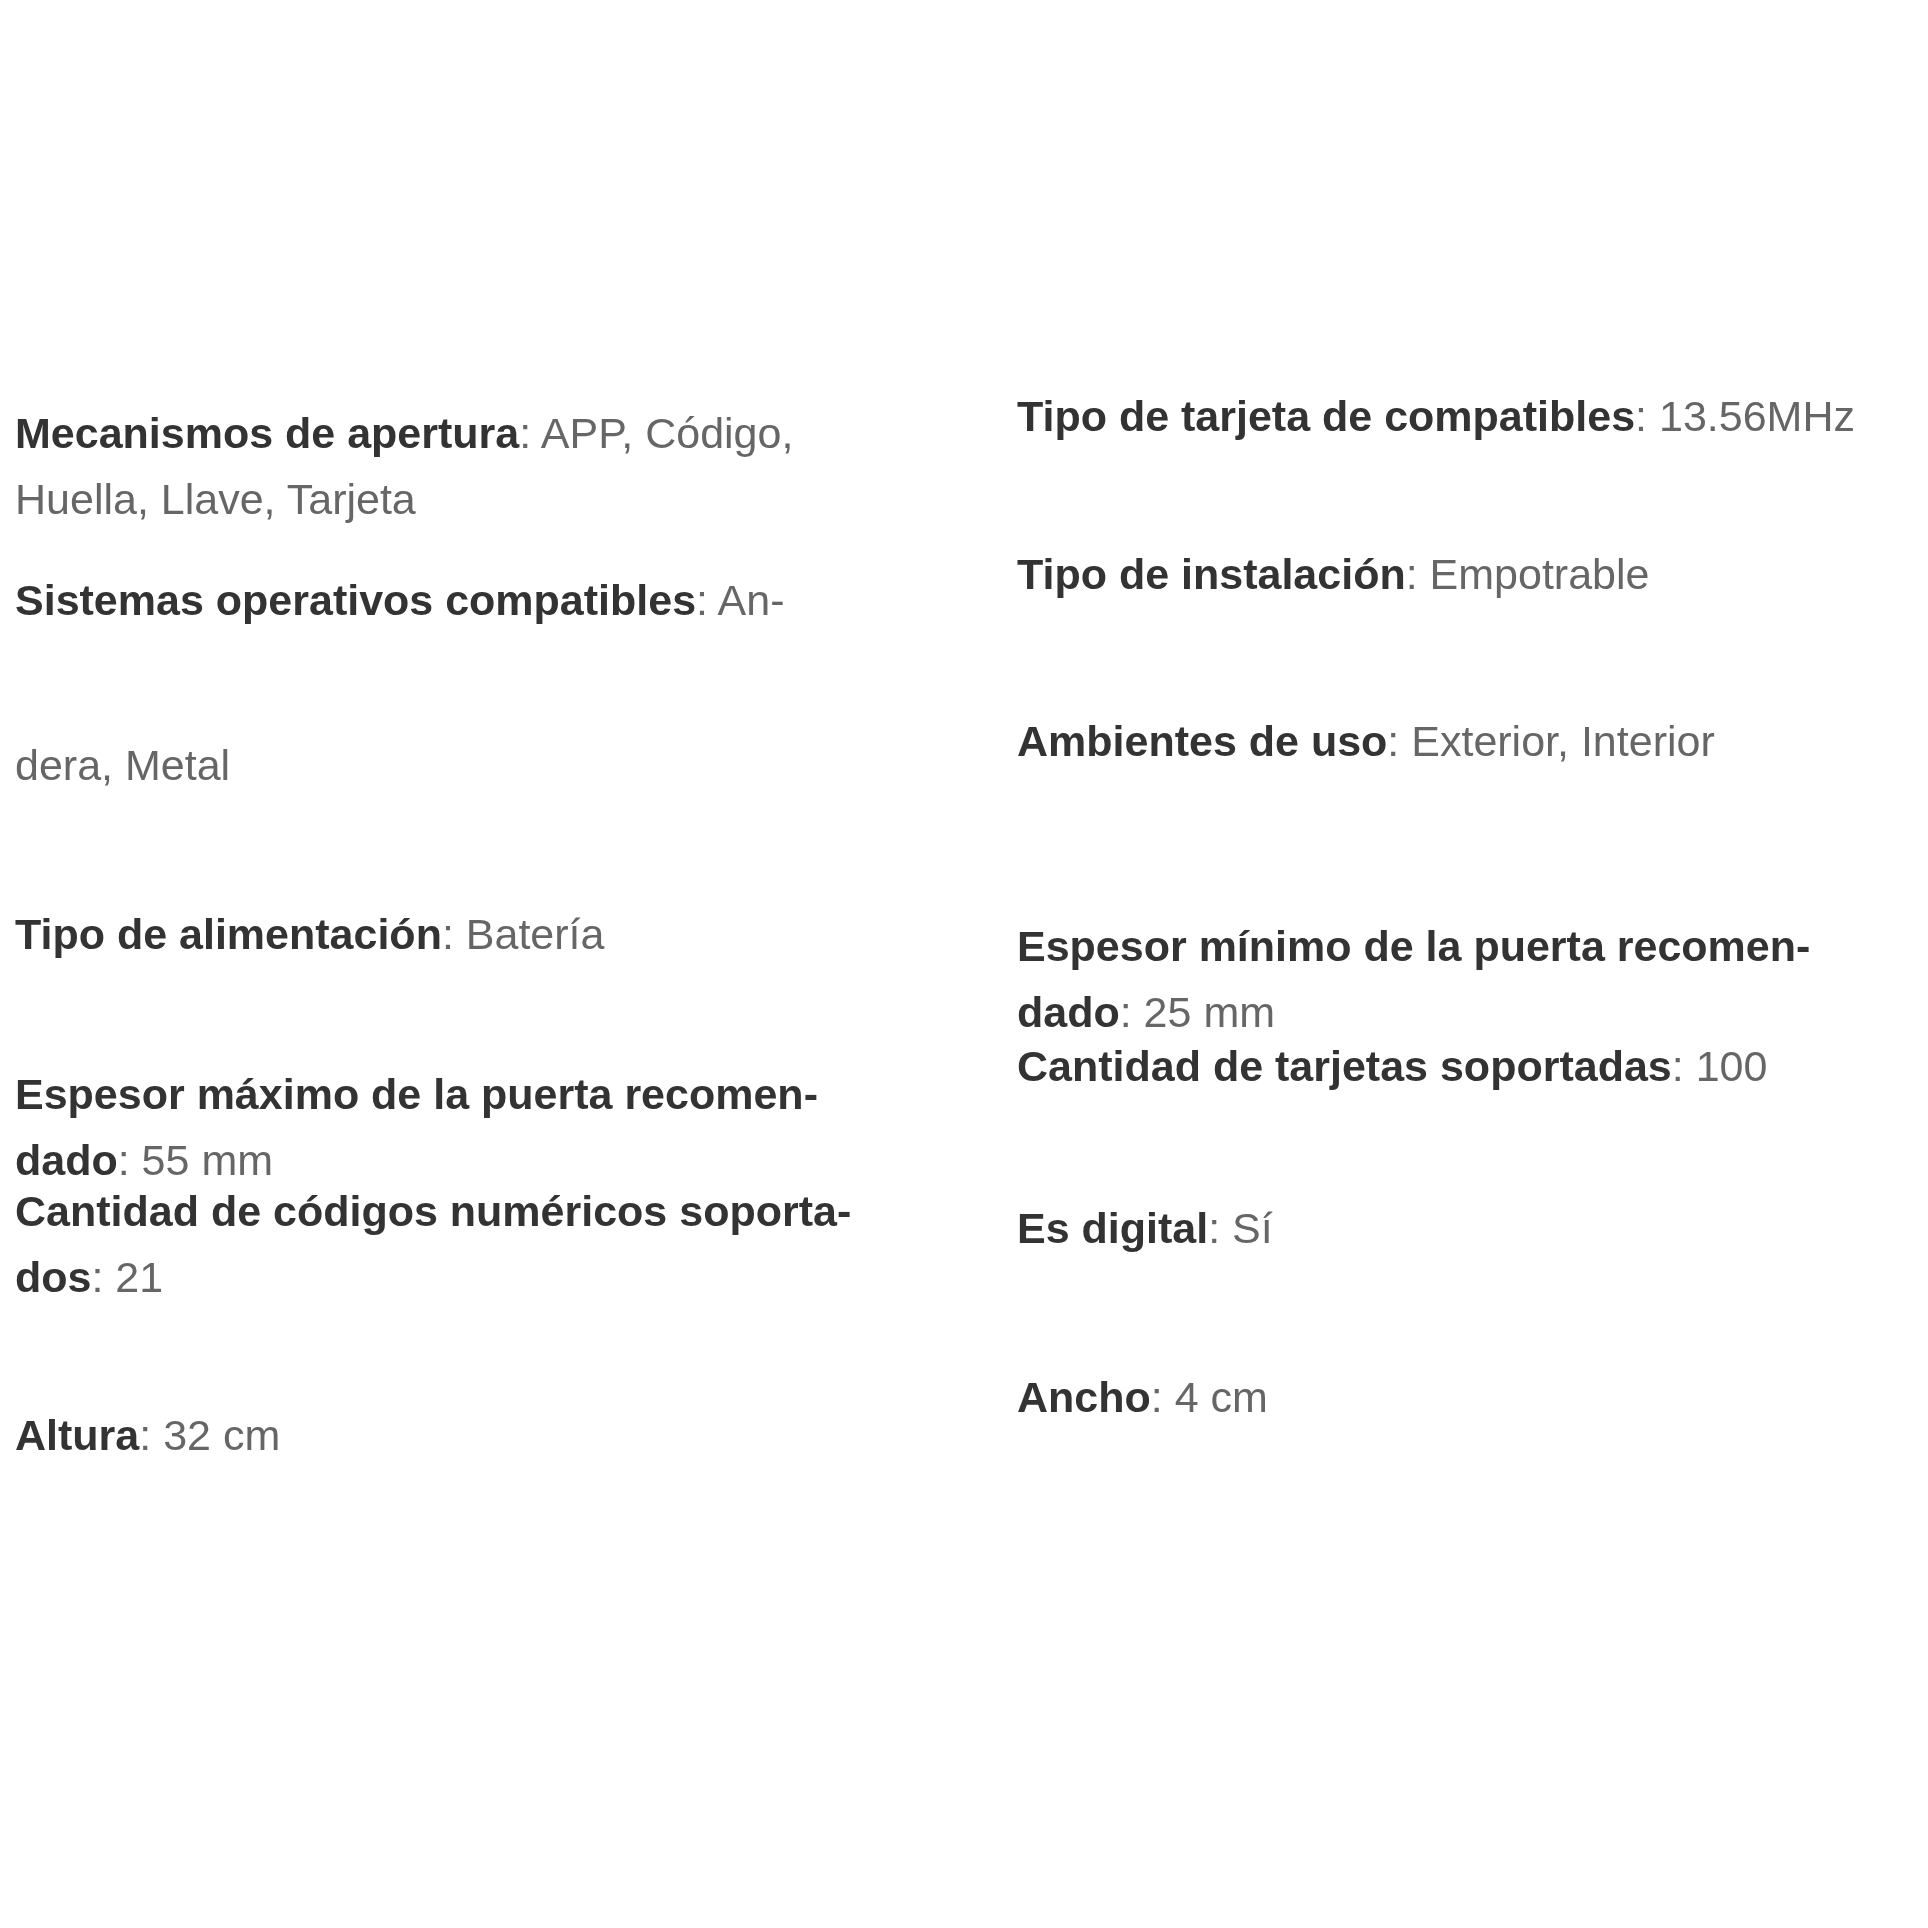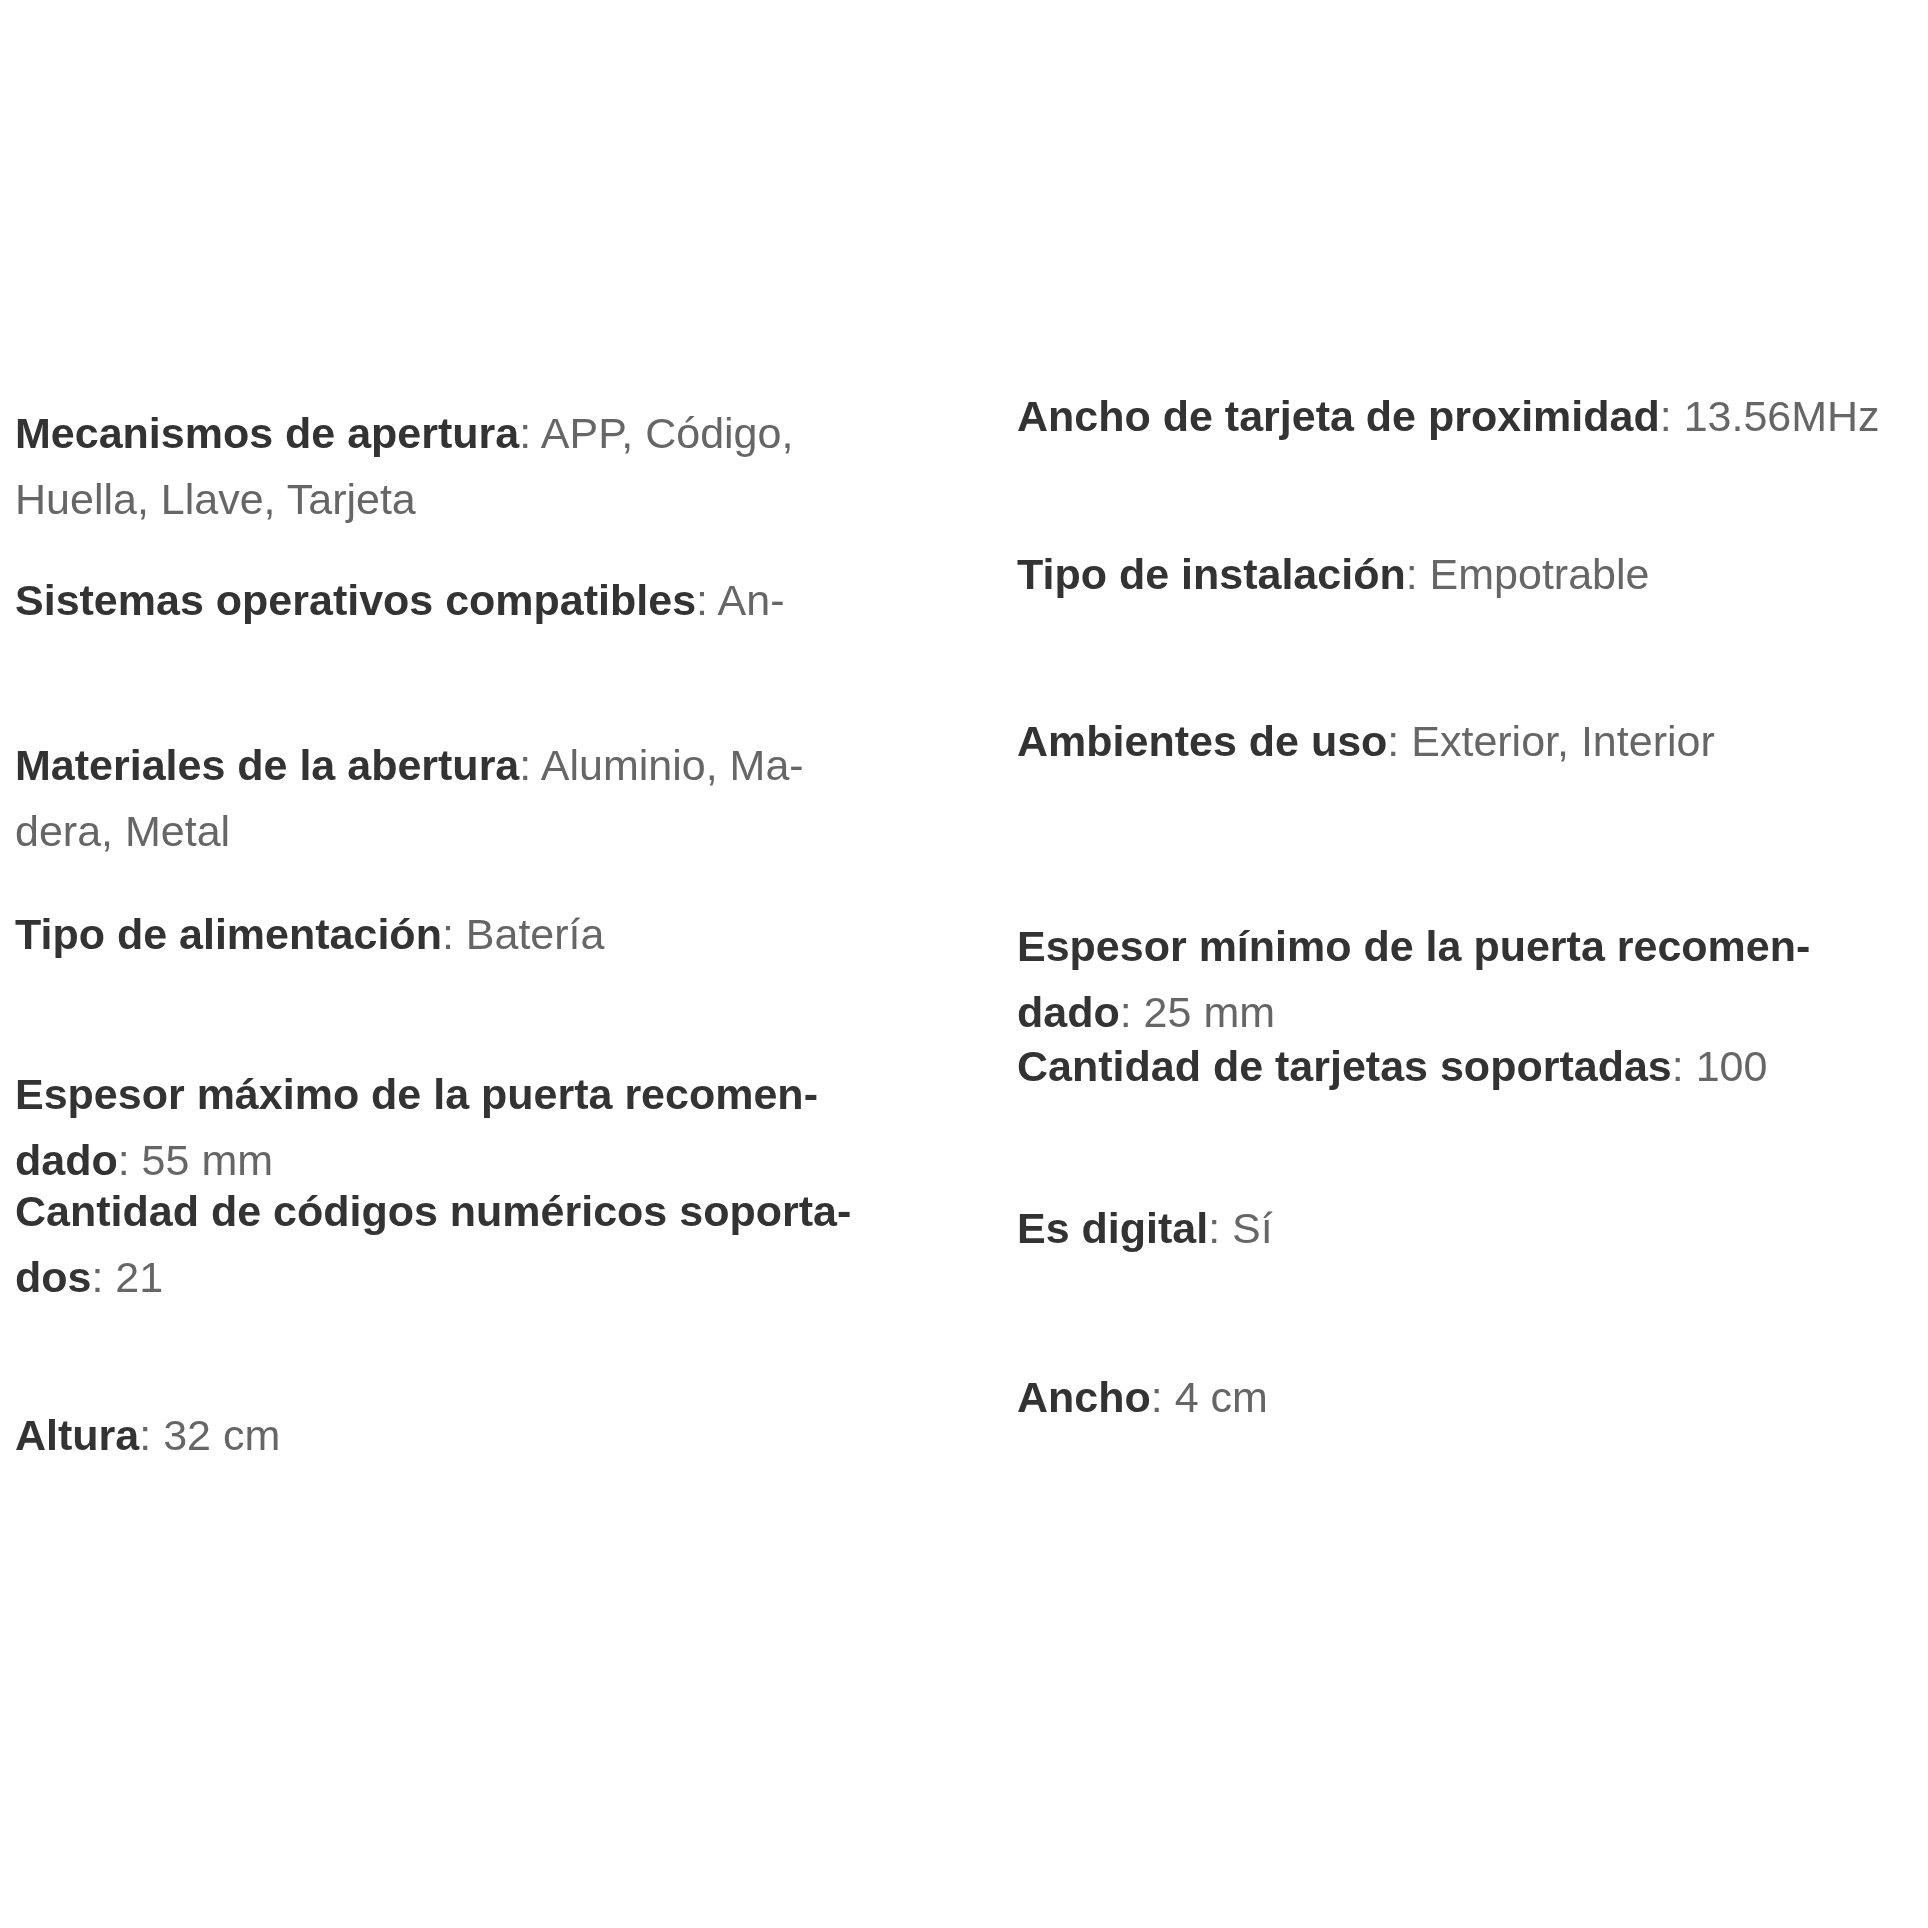--- a/index.html
+++ b/index.html
@@ -31,21 +31,20 @@
     <div class="spec-item" style="top:400px">
       <div class="line"><span class="lbl">Mecanismos de apertura</span><span class="val">: APP, Código,</span></div>
       <div class="line"><span class="lbl"></span><span class="val">Huella, Llave, Tarjeta</span></div>
     </div>
 
     <div class="spec-item" style="top:567px">
       <div class="line"><span class="lbl">Sistemas operativos compatibles</span><span class="val">: An-</span></div>
     </div>
 
     <div class="spec-item" style="top:732px">
-      <div class="line"><span class="lbl">Materiales de la abertura</span><span class="val">: Aluminio, Ma-</span></div>
       <div class="line"><span class="lbl"></span><span class="val">dera, Metal</span></div>
     </div>
 
     <div class="spec-item" style="top:901px">
       <div class="line"><span class="lbl">Tipo de alimentación</span><span class="val">: Batería</span></div>
     </div>
 
     <div class="spec-item" style="top:1061px">
       <div class="line"><span class="lbl">Espesor máximo de la puerta recomen-</span><span class="val"></span></div>
       <div class="line"><span class="lbl">dado</span><span class="val">: 55 mm</span></div>
@@ -58,21 +57,21 @@
 
     <div class="spec-item" style="top:1402px">
       <div class="line"><span class="lbl">Altura</span><span class="val">: 32 cm</span></div>
     </div>
 
   </div>
 
   <div class="col col-right">
 
     <div class="spec-item" style="top:383px">
-      <div class="line"><span class="lbl">Ancho de tarjeta de proximidad</span><span class="val">: 13.56MHz</span></div>
+      <div class="line"><span class="lbl">Tipo de tarjeta de compatibles</span><span class="val">: 13.56MHz</span></div>
     </div>
 
     <div class="spec-item" style="top:541px">
       <div class="line"><span class="lbl">Tipo de instalación</span><span class="val">: Empotrable</span></div>
     </div>
 
     <div class="spec-item" style="top:708px">
       <div class="line"><span class="lbl">Ambientes de uso</span><span class="val">: Exterior, Interior</span></div>
     </div>
 

